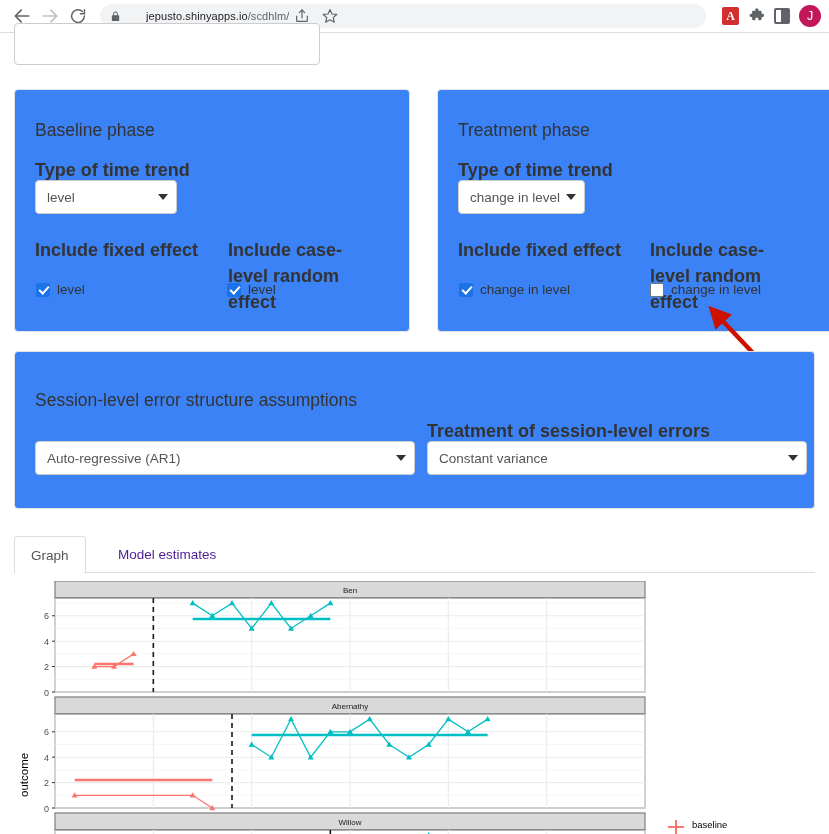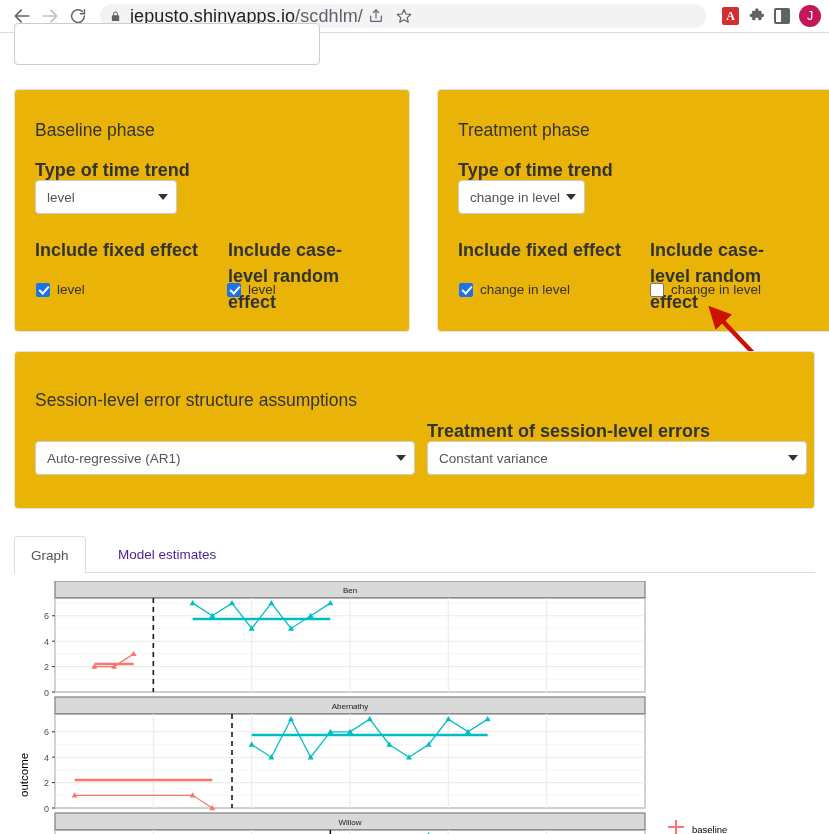--- a/index.html
+++ b/index.html
@@ -31,24 +31,25 @@
     height: 24px;
     margin: 0 6px 0 8px;
     background: #f1f3f4;
     border-radius: 13px;
     display: flex; align-items: center;
     padding: 0 10px;
     min-width: 0;
   }
   #lock-icon { flex: none; margin-right: 9px; display:flex; }
   #url-text {
-    font-size: 18px;
+    font-size: 11px;
     color: #202124;
     white-space: nowrap; overflow: hidden;
     letter-spacing: .1px;
+    margin-left: 16px;
   }
   #url-text .dim { color: #5f6368; }
   #omni-actions { display: flex; align-items: center; gap: 2px; flex: none; }
   .omni-act { width: 26px; height: 26px; display:flex; align-items:center; justify-content:center; color:#5f6368; }
   #ext-icons { display: flex; align-items: center; gap: 9px; margin-left: 10px; flex: none; }
   #pdf-icon {
     width: 17px; height: 18px; background: #d32f2f;
     border-radius: 2px; position: relative;
     display:flex; align-items:center; justify-content:center;
   }
@@ -74,21 +75,21 @@
   
   #top-cut-control {
     position: absolute; left: 14px; top: -10px;
     width: 306px; height: 42px;
     border: 1px solid #cccccc; border-radius: 4px;
     background: #fff;
   }
 
   .well {
     position: absolute;
-    background: #eab308;
+    background: #3b82f6;
     border: 1px solid #e3e3e3;
     border-radius: 4px;
     padding-left: 44px;
   }
   #baseline-well  { left: 14px;  top: 56px;  width: 396px; height: 243px; }
   #treatment-well { left: 437px; top: 56px;  width: 396px; height: 243px; }
   #error-well     { left: 14px;  top: 318px; width: 801px; height: 158px; }
 
   .well-title {
     font-size: 17.5px;
@@ -180,21 +181,21 @@
 
   
   #plot { position: absolute; left: 14px; top: 548px; width: 801px; height: 253px; }
   #ylab {
     position: absolute; left: 18px; top: 764px;
     font-size: 11.5px; color: #000;
     transform: rotate(-90deg); transform-origin: left top;
     white-space: nowrap;
   }
   #legend { position: absolute; left: 666px; top: 786px; }
-  .leg-row { display: flex; align-items: flex-end; height: 16px; }
+  .leg-row { display: flex; align-items: flex-start; height: 16px; }
   .leg-key { width: 20px; height: 16px; position: relative; flex:none; margin-right: 6px;}
   .leg-key::before {
     content:""; position:absolute; left:2px; right:2px; top:7px; height:2px;
   }
   .leg-key::after {
     content:""; position:absolute; left:9px; top:1px; bottom:1px; width:2px;
   }
   .leg-baseline::before, .leg-baseline::after { background:#f8766d; }
   .leg-label { font-size: 9.5px; color:#000; white-space:nowrap;}
 </style>

